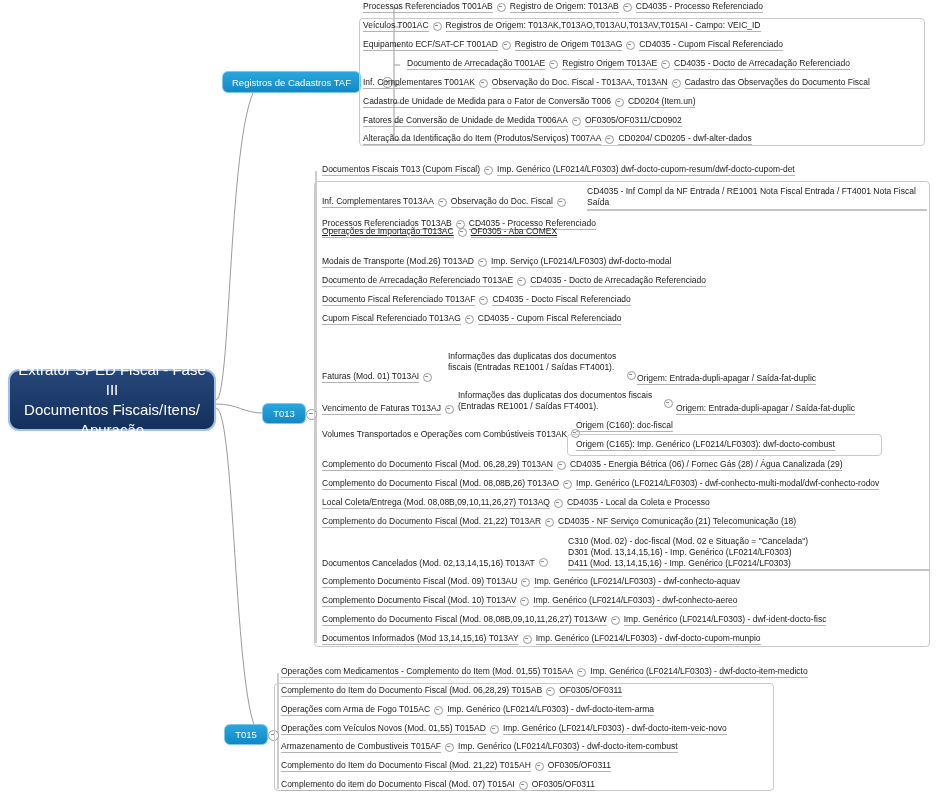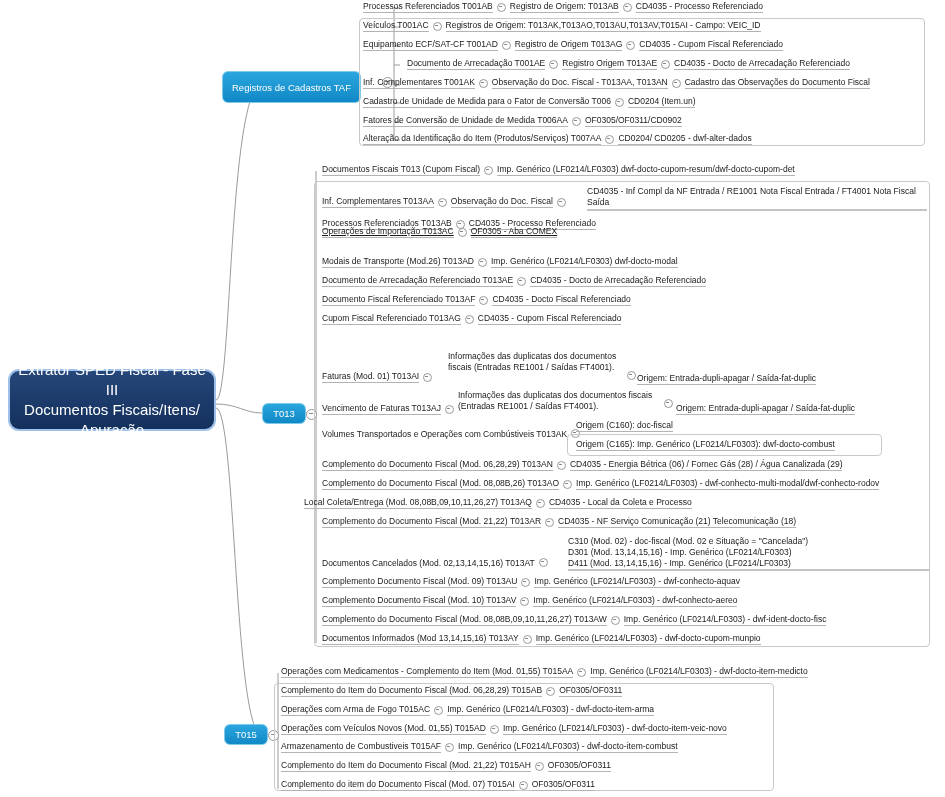--- a/index.html
+++ b/index.html
@@ -39,21 +39,21 @@
     background:linear-gradient(180deg,#2aa6de 0%,#1188c6 100%);
     border:1px solid #7ec9ea;
     border-radius:6px;
     color:#ffffff;
     font-size:9.5px;
     display:flex;align-items:center;justify-content:center;
     box-sizing:border-box;
     padding:3px 9px;
     white-space:nowrap;
   }
-  #node-taf{left:222px;top:71px;height:32px;}
+  #node-taf{left:222px;top:71px;height:22px;}
   #node-t013{left:262px;top:403px;height:21px;width:44px;}
   #node-t015{left:224px;top:724px;height:21px;width:44px;}
 
   
   .group-box{
     position:absolute;
     border:1px solid #c9c9c9;
     border-radius:4px;
     box-sizing:border-box;
     background:transparent;
@@ -229,21 +229,21 @@
 
   <div class="row" style="left:322px;top:226px;text-decoration:underline;">
     <span class="txt under">Operações de Importação T013AC</span>
     <span class="collapse"></span>
     <span class="txt under">OF0305 - Aba COMEX</span>
   </div>
 
   <div class="row" style="left:322px;top:256px;">
     <span class="txt under">Modais de Transporte (Mod.26) T013AD</span>
     <span class="collapse"></span>
-    <span class="txt under">Imp. Genérico (LF0214/LF0303) dwf-docto-modal</span>
+    <span class="txt under">Imp. Serviço (LF0214/LF0303) dwf-docto-modal</span>
   </div>
 
   <div class="row" style="left:322px;top:275px;">
     <span class="txt under">Documento de Arrecadação Referenciado T013AE</span>
     <span class="collapse"></span>
     <span class="txt under">CD4035 - Docto de Arrecadação Referenciado</span>
   </div>
 
   <div class="row" style="left:322px;top:294px;">
     <span class="txt under">Documento Fiscal Referenciado T013AF</span>
@@ -287,21 +287,21 @@
     <span class="collapse"></span>
     <span class="txt under">CD4035 - Energia Bétrica (06) / Fornec Gás (28) / Água Canalizada (29)</span>
   </div>
 
   <div class="row" style="left:322px;top:478px;">
     <span class="txt under">Complemento do Documento Fiscal (Mod. 08,08B,26) T013AO</span>
     <span class="collapse"></span>
     <span class="txt under">Imp. Genérico (LF0214/LF0303) - dwf-conhecto-multi-modal/dwf-conhecto-rodov</span>
   </div>
 
-  <div class="row" style="left:304px;top:497px;">
+  <div class="row" style="left:322px;top:497px;">
     <span class="txt under">Local Coleta/Entrega (Mod. 08,08B,09,10,11,26,27) T013AQ</span>
     <span class="collapse"></span>
     <span class="txt under">CD4035 - Local da Coleta e Processo</span>
   </div>
 
   <div class="row" style="left:322px;top:516px;">
     <span class="txt under">Complemento do Documento Fiscal (Mod. 21,22) T013AR</span>
     <span class="collapse"></span>
     <span class="txt under">CD4035 - NF Serviço Comunicação (21) Telecomunicação (18)</span>
   </div>

